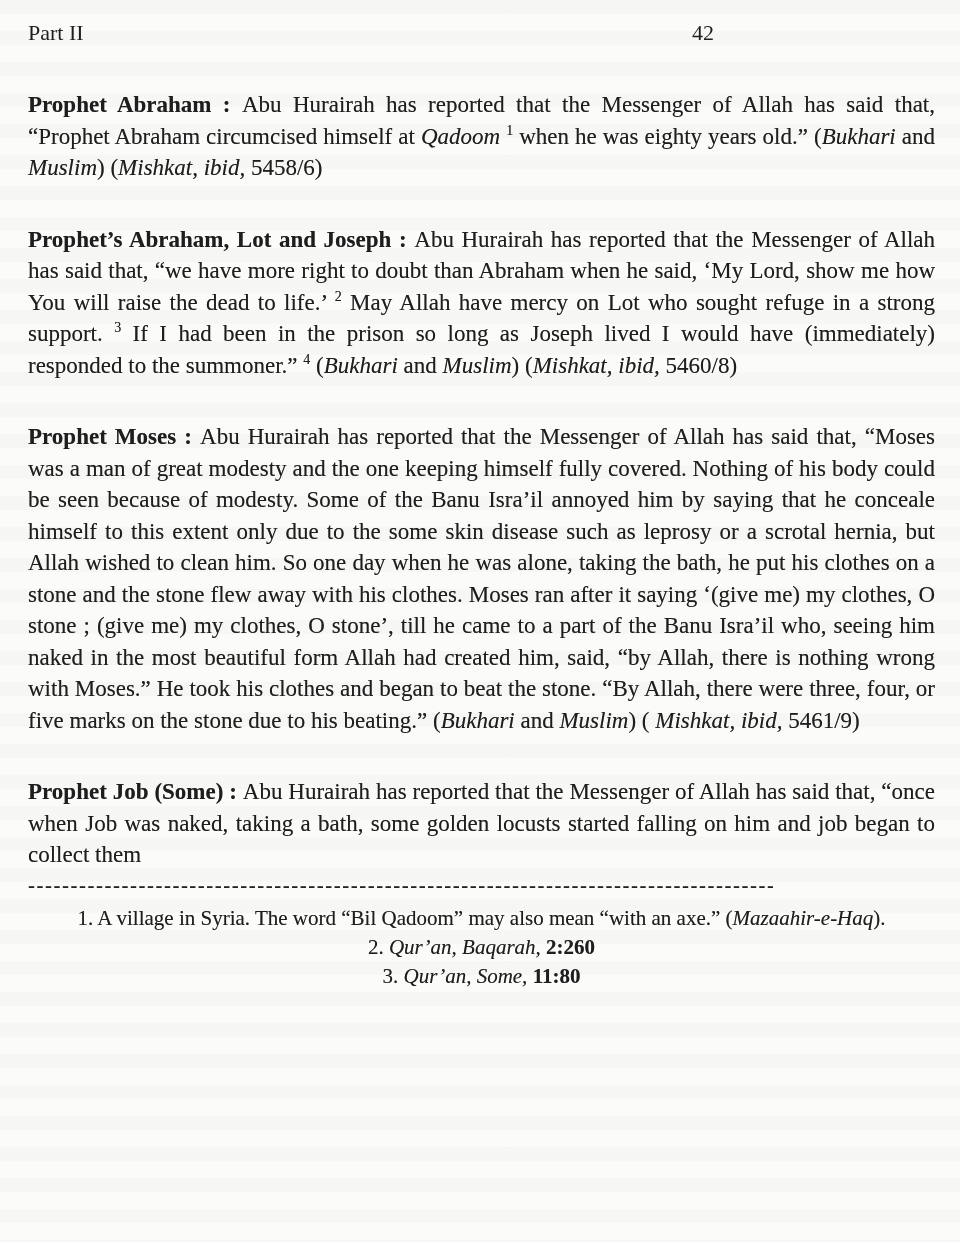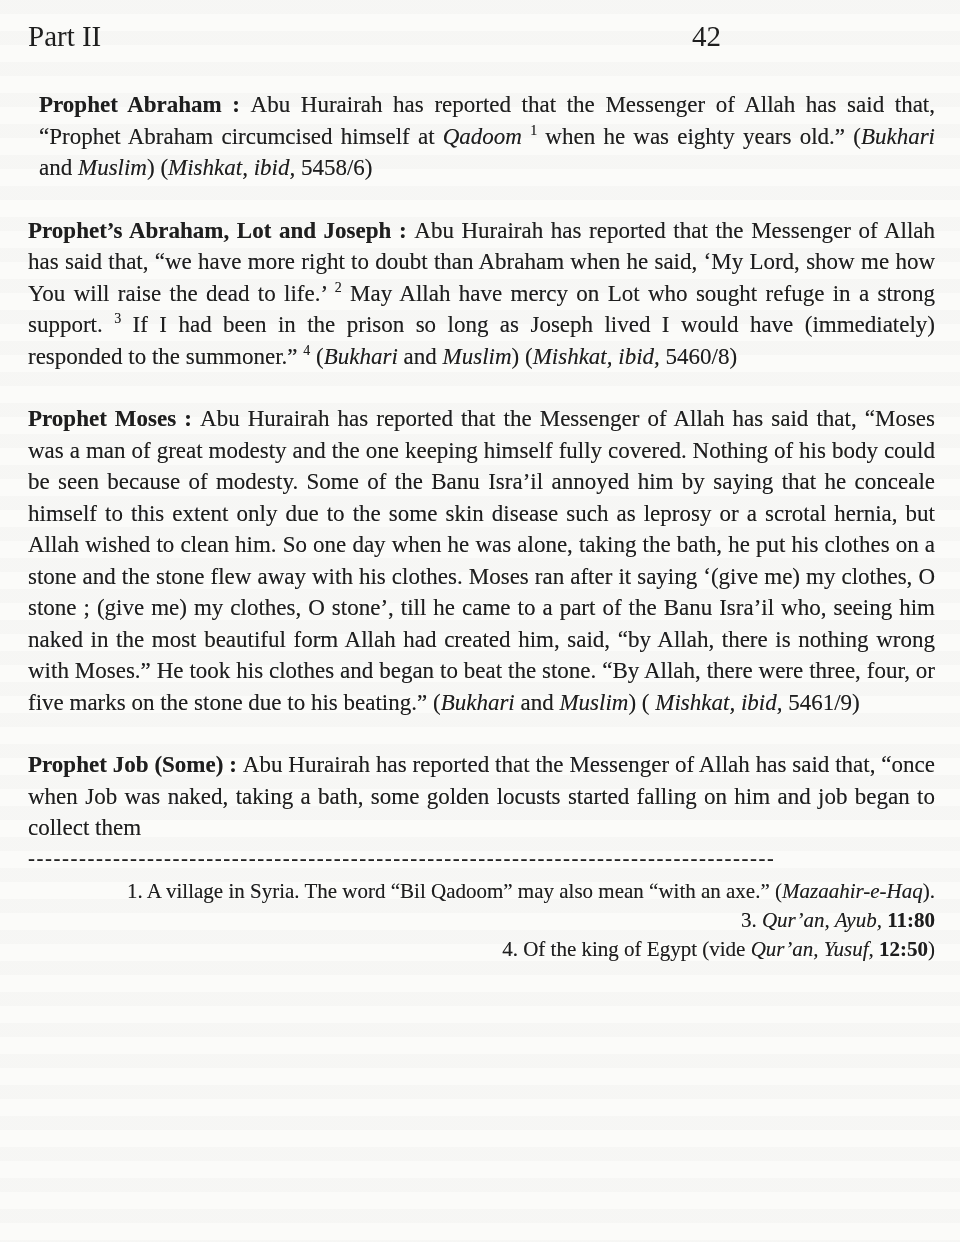--- a/index.html
+++ b/index.html
@@ -15,35 +15,35 @@
     background:
       repeating-linear-gradient(180deg,
         rgba(120,120,120,0.035) 0px, rgba(120,120,120,0.035) 14px,
         rgba(255,255,255,0) 14px, rgba(255,255,255,0) 31px),
       #fbfbf9;
     padding: 20px 25px 0 28px;
   }
   .page-header {
     position: relative;
     height: 32px;
-    font-size: 29px;
+    font-size: 22px;
     white-space: nowrap;
   }
   .page-header .hdr-part    { position: absolute; left: 0; top: 0; }
   .page-header .hdr-section { position: absolute; left: 197px; top: 0; }
   .page-header .hdr-pageno  { position: absolute; left: 664px; top: 0; }
   .content {
     width: 907px;
     font-size: 23px;
     line-height: 31.5px;
     text-align: justify;
     text-shadow: 0 0 0.5px rgba(20,20,20,0.45);
   }
-  .content p.body-para { margin-top: 31px; }
-  .content p.body-para.first { margin-top: 37px; margin-left: 11px; }
+  .content p.body-para { margin-top: 40px; }
+  .content p.body-para.first { margin-top: 37px; }
   .seg-bold { font-weight: bold; }
   .seg-italic { font-style: italic; }
   .seg-sup {
     vertical-align: super;
     font-size: 14px;
     line-height: 0;
   }
   .footnote-sep {
     margin-top: 7px;
     width: 745px;
@@ -53,21 +53,21 @@
     font-size: 21px;
     letter-spacing: 1.5px;
     line-height: 14px;
     height: 16px;
     color: #232323;
   }
   .footnotes {
     margin-top: 10px;
     font-size: 21px;
     line-height: 29px;
-    text-align: right;
+    text-align: center;
     text-shadow: 0 0 0.5px rgba(20,20,20,0.45);
   }
   .footnote-line { white-space: nowrap; overflow: hidden; }
 </style>
 </head>
 <body>
 
 <div class="page">
 
   <div class="page-header">
@@ -79,17 +79,17 @@
     <p class="body-para first"><span class="seg-bold">Prophet Abraham :  </span><span>Abu Hurairah has reported that the Messenger of Allah has said that, “Prophet Abraham circumcised himself at </span><span class="seg-italic">Qadoom </span><span class="seg-sup">1</span><span> when he was eighty years old.” (</span><span class="seg-italic">Bukhari</span><span> and </span><span class="seg-italic">Muslim</span><span>) (</span><span class="seg-italic">Mishkat, ibid,</span><span> 5458/6)</span></p>
     <p class="body-para"><span class="seg-bold">Prophet’s Abraham, Lot and Joseph : </span><span>Abu Hurairah has reported that the Messenger of Allah has said that, “we have more right to doubt than Abraham when he said, ‘My Lord, show me how You will raise the dead to life.’ </span><span class="seg-sup">2</span><span> May Allah have mercy on Lot who sought refuge in a strong support. </span><span class="seg-sup">3</span><span> If I had been in the prison so long as Joseph lived I would have (immediately) responded to the summoner.” </span><span class="seg-sup">4</span><span> (</span><span class="seg-italic">Bukhari</span><span> and </span><span class="seg-italic">Muslim</span><span>) (</span><span class="seg-italic">Mishkat, ibid,</span><span> 5460/8)</span></p>
     <p class="body-para"><span class="seg-bold">Prophet Moses : </span><span>Abu Hurairah has reported that the Messenger of Allah has said that, “Moses was a man of great modesty and the one keeping himself fully covered. Nothing of his body could be seen because of modesty. Some of the Banu Isra’il annoyed him by saying that he conceale himself to this extent only due to the some skin disease such as leprosy or a scrotal hernia, but Allah wished to clean him. So one day when he was alone, taking the bath, he put his clothes on a stone and the stone flew away with his clothes. Moses ran after it saying ‘(give me) my clothes, O stone ; (give me) my clothes, O stone’, till he came to a part of the Banu Isra’il who, seeing him naked in the most beautiful form Allah had created him, said, “by Allah, there is nothing wrong with Moses.” He took his clothes and began to beat the stone. “By Allah, there were three, four, or five marks on the stone due to his beating.” (</span><span class="seg-italic">Bukhari</span><span> and </span><span class="seg-italic">Muslim</span><span>) ( </span><span class="seg-italic">Mishkat, ibid,</span><span> 5461/9)</span></p>
     <p class="body-para"><span class="seg-bold">Prophet Job (Some) :  </span><span>Abu Hurairah has reported that the Messenger of Allah has said that, “once when Job was naked, taking a bath, some golden locusts started falling on him and job began to collect them</span></p>
   </div>
 
   <div class="footnote-sep">----------------------------------------------------------------------------------------------------</div>
 
   <div class="footnotes">
     <div class="footnote-line"><span>1.  A village in Syria. The word “Bil Qadoom” may also mean “with an axe.” (</span><span class="seg-italic">Mazaahir-e-Haq</span><span>).</span></div>
-    <div class="footnote-line"><span>3. </span><span class="seg-italic">Qur’an, Ayub,</span><span> </span><span class="seg-bold">11:80</span></div>
-    <div class="footnote-line"><span>4.   Of the king of Egypt (vide </span><span class="seg-italic">Qur’an, Yusuf,</span><span> </span><span class="seg-bold">12:50</span><span>)</span></div>
+    <div class="footnote-line"><span>2.   </span><span class="seg-italic">Qur’an, Baqarah,</span><span> </span><span class="seg-bold">2:260</span></div>
+    <div class="footnote-line"><span>3. </span><span class="seg-italic">Qur’an, Some,</span><span> </span><span class="seg-bold">11:80</span></div>
   </div>
 
 </div>
 
 </body></html>

